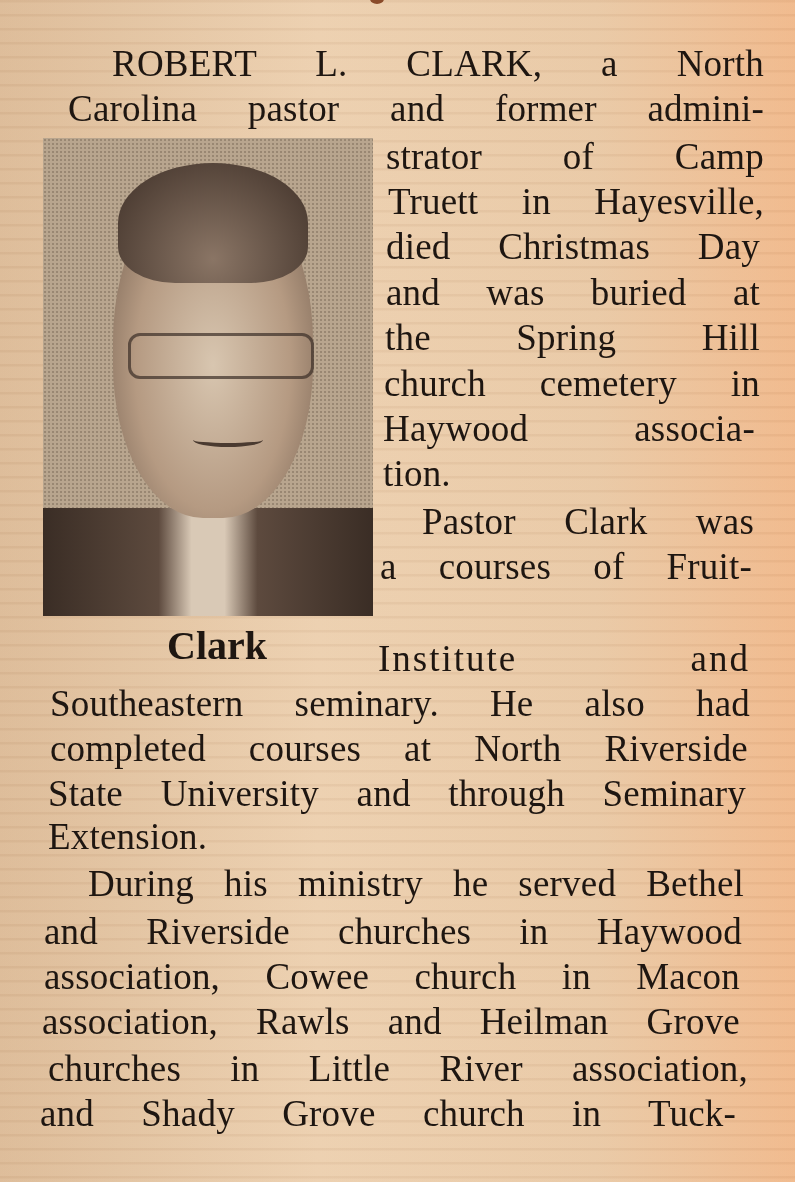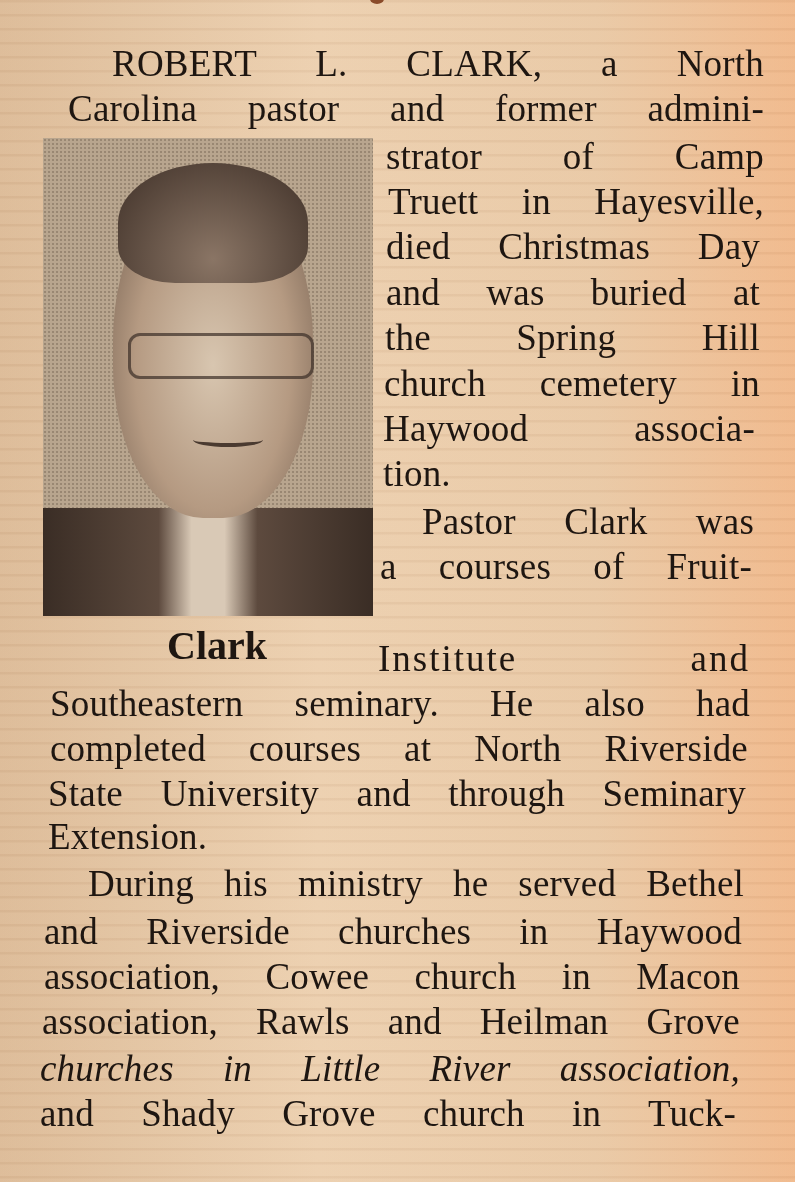--- a/index.html
+++ b/index.html
@@ -89,15 +89,15 @@
 
   <div class="line" style="left:378px; top:637px; width:372px; letter-spacing:2px;">Institute and</div>
   <div class="line" style="left:50px; top:682px; width:700px;">Southeastern seminary. He also had</div>
   <div class="line" style="left:50px; top:727px; width:698px;">completed courses at North Riverside</div>
   <div class="line" style="left:48px; top:772px; width:698px;">State University and through Seminary</div>
   <div class="line" style="left:88px; top:862px; width:656px;">During his ministry he served Bethel</div>
   <div class="line" style="left:48px; top:815px; text-align:left; text-align-last:left;">Extension.</div>
   <div class="line" style="left:44px; top:910px; width:698px;">and Riverside churches in Haywood</div>
   <div class="line" style="left:44px; top:955px; width:696px;">association, Cowee church in Macon</div>
   <div class="line" style="left:42px; top:1000px; width:698px;">association, Rawls and Heilman Grove</div>
-  <div class="line" style="left:40px; top:1047px; width:700px;font-style:italic;">churches in Little River association,</div>
+  <div class="line" style="left:48px; top:1047px; width:700px;">churches in Little River association,</div>
   <div class="line" style="left:40px; top:1092px; width:696px;">and Shady Grove church in Tuck-</div>
 </div>
 
 </body></html>

